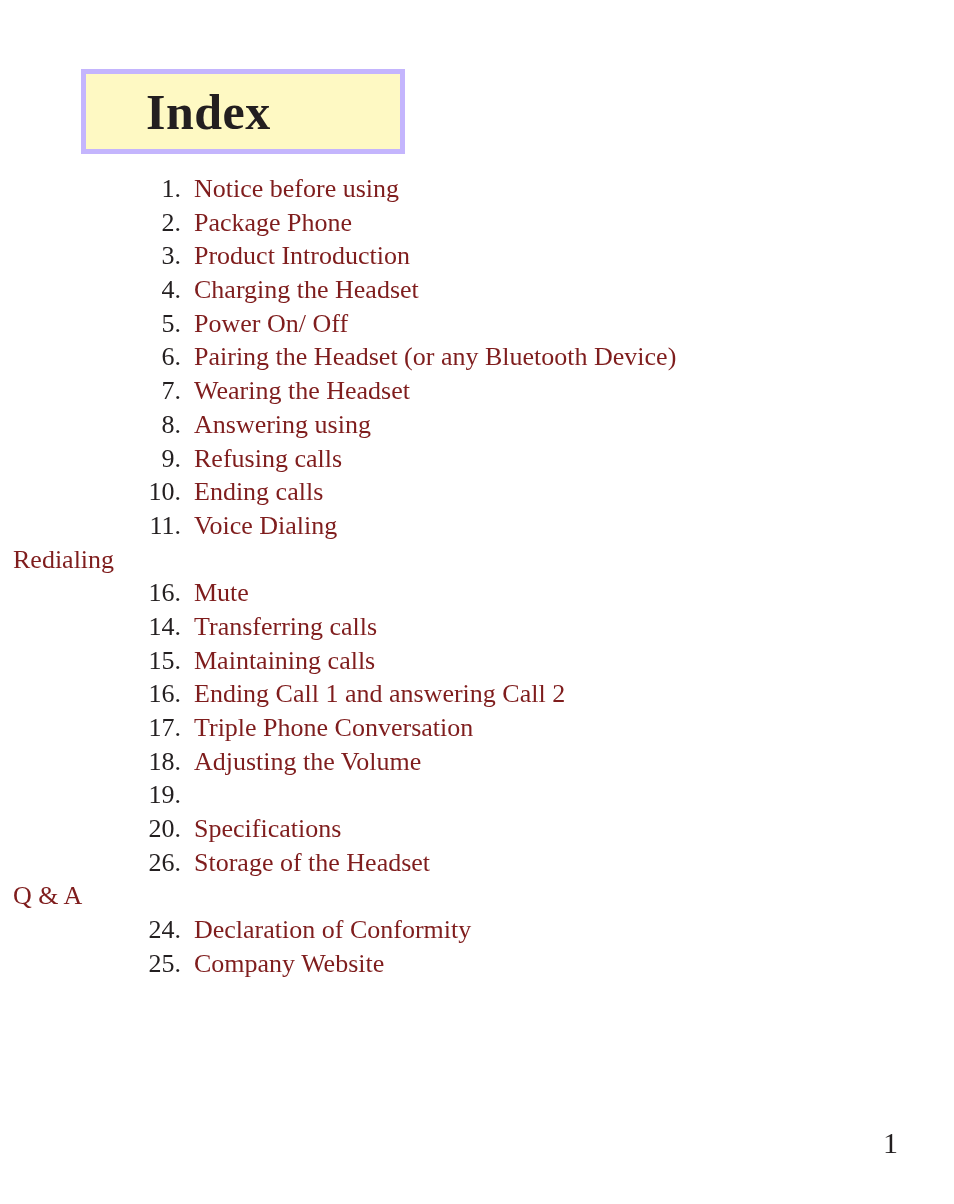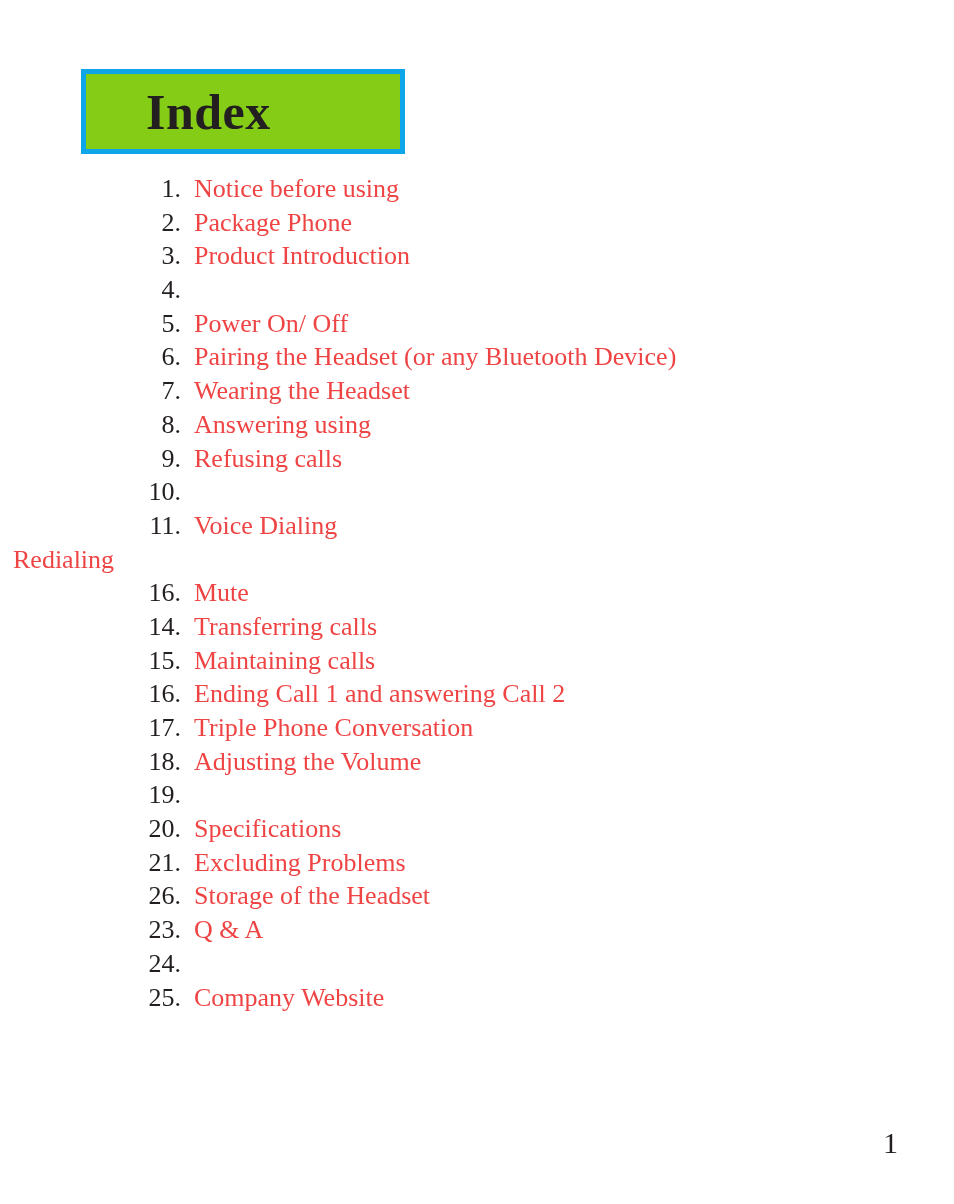--- a/index.html
+++ b/index.html
@@ -19,22 +19,22 @@
   }
 
   
   .title-box {
     position: absolute;
     left: 81px;
     top: 69px;
     width: 324px;
     height: 85px;
     box-sizing: border-box;
-    border: 5px solid #0ea5e9;
-    background: #84cc16;
+    border: 5px solid #c4b5fd;
+    background: #fef9c3;
     display: flex;
     align-items: center;
   }
   .title-text {
     font-size: 50px;
     font-weight: bold;
     line-height: 1;
     letter-spacing: 0.5px;
     padding-left: 60px;
     color: #231f20;
@@ -63,21 +63,21 @@
     width: 181px;            
     text-align: right;
     padding-right: 0;
     flex: 0 0 181px;
     font-size: 26px;
     color: #231f20;
   }
   .item-label {
     padding-left: 13px;      
     font-size: 26px;
-    color: #ef4444;
+    color: #7f1d1d;
   }
 
   
   .page-number {
     position: absolute;
     left: 0;
     top: 1128px;
     width: 898px;
     text-align: right;
     font-size: 30px;
@@ -100,20 +100,21 @@
     <li class="index-item">
       <span class="item-number">2.</span>
       <span class="item-label">Package Phone</span>
     </li>
     <li class="index-item">
       <span class="item-number">3.</span>
       <span class="item-label">Product Introduction</span>
     </li>
     <li class="index-item">
       <span class="item-number">4.</span>
+      <span class="item-label">Charging the Headset</span>
     </li>
     <li class="index-item">
       <span class="item-number">5.</span>
       <span class="item-label">Power On/ Off</span>
     </li>
     <li class="index-item">
       <span class="item-number">6.</span>
       <span class="item-label">Pairing the Headset (or any Bluetooth Device)</span>
     </li>
     <li class="index-item">
@@ -123,20 +124,21 @@
     <li class="index-item">
       <span class="item-number">8.</span>
       <span class="item-label">Answering using</span>
     </li>
     <li class="index-item">
       <span class="item-number">9.</span>
       <span class="item-label">Refusing calls</span>
     </li>
     <li class="index-item">
       <span class="item-number">10.</span>
+      <span class="item-label">Ending calls</span>
     </li>
     <li class="index-item">
       <span class="item-number">11.</span>
       <span class="item-label">Voice Dialing</span>
     </li>
     <li class="index-item">
       <span class="item-label">Redialing</span>
     </li>
     <li class="index-item">
       <span class="item-number">16.</span>
@@ -163,33 +165,29 @@
       <span class="item-label">Adjusting the Volume</span>
     </li>
     <li class="index-item">
       <span class="item-number">19.</span>
     </li>
     <li class="index-item">
       <span class="item-number">20.</span>
       <span class="item-label">Specifications</span>
     </li>
     <li class="index-item">
-      <span class="item-number">21.</span>
-      <span class="item-label">Excluding Problems</span>
-    </li>
-    <li class="index-item">
       <span class="item-number">26.</span>
       <span class="item-label">Storage of the Headset</span>
     </li>
     <li class="index-item">
-      <span class="item-number">23.</span>
       <span class="item-label">Q &amp; A</span>
     </li>
     <li class="index-item">
       <span class="item-number">24.</span>
+      <span class="item-label">Declaration of Conformity</span>
     </li>
     <li class="index-item">
       <span class="item-number">25.</span>
       <span class="item-label">Company Website</span>
     </li>
   </ol>
 
 <div class="page-number">1</div>
 
 </body></html>

